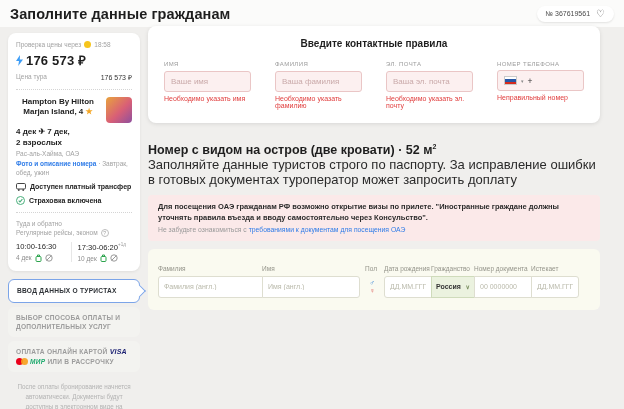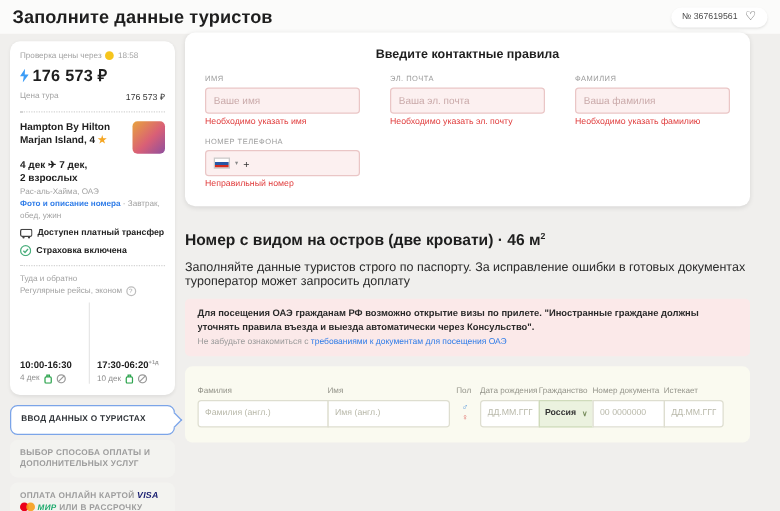--- a/index.html
+++ b/index.html
@@ -19,39 +19,39 @@
   .sidebar { position:absolute; left:8px; top:33px; width:132px; }
   .price-card { background:#fff; border-radius:8px; padding:8px 8px 9px; box-shadow:0 1px 3px rgba(0,0,0,.07); }
   .tiny { font-size:6.5px; color:#a2a2a2; }
   .timer-row { display:flex; align-items:center; gap:3px; }
   .clock-dot { width:7px; height:7px; border-radius:50%; background:#f6c51d; display:inline-block; }
   .big-price { display:flex; align-items:center; gap:3px; margin-top:3px; }
   .big-price b { font-size:13px; letter-spacing:.2px; }
   .price-row { display:flex; justify-content:space-between; margin-top:4px; font-size:7px; }
   .price-row .val { color:#333; }
   .dotted { border-top:1px dotted #d4d4d4; margin:7px 0; }
-  .hotel-row { display:flex; justify-content:space-between; gap:6px; }
+  .hotel-row { display:flex; justify-content:space-between; gap:6px;text-align:center; }
   .hotel-name { font-size:8px; font-weight:700; line-height:1.3; }
   .star { color:#f5a623; }
   .thumb { width:26px; height:26px; border-radius:4px; flex:none; cursor:pointer;
     background:linear-gradient(135deg,#e8a33d,#d95f76 55%,#8e4f9e); }
   .dates-line { font-size:8px; font-weight:700; margin-top:4px; }
   .guests-line { font-size:8px; font-weight:700; margin-top:2px; }
   .loc-line { margin-top:3px; }
   .desc-line { margin-top:2px; font-size:6.5px; line-height:1.45; }
   .link { color:#2f7ce8; font-weight:700; cursor:pointer; text-decoration:none; }
   .muted { color:#a2a2a2; font-weight:400; }
   .perk { display:flex; align-items:center; gap:4px; margin-top:5px; font-size:7px; font-weight:700; color:#222; }
   .flight-type-row { display:flex; align-items:center; gap:3px; margin-top:2px; }
   .info-dot { width:8px; height:8px; border:1px solid #bdbdbd; border-radius:50%; font-size:5px;
     color:#9a9a9a; display:inline-flex; align-items:center; justify-content:center; cursor:pointer; }
   .flights { display:flex; margin-top:5px; }
   .flight-col { flex:1; }
   .flight-col + .flight-col { border-left:1px solid #e7e7e7; padding-left:6px; }
-  .ftime { font-size:7.6px; font-weight:700; white-space:nowrap;margin-top:45px; }
+  .ftime { font-size:7.6px; font-weight:400; white-space:nowrap; }
   .ftime sup { font-size:4.5px; color:#9a9a9a; }
   .fdate { display:flex; align-items:center; gap:3px; margin-top:3px; font-size:6.5px; color:#8d8d8d; }
   
   .steps { margin-top:8px; display:flex; flex-direction:column; gap:4px; }
   .step { border-radius:6px; padding:6px 8px; font-size:6.6px; font-weight:700; color:#9c9c9c;
     background:#f3f3f0; line-height:1.4; letter-spacing:.25px; cursor:pointer; }
   .step.active { background:#fff; color:#2e3237; border:1px solid #7ba4e8; position:relative; }
   .step.active::after { content:""; position:absolute; right:-4.5px; top:50%; width:8px; height:8px;
     background:#fff; border-top:1px solid #7ba4e8; border-right:1px solid #7ba4e8;
     transform:translateY(-50%) rotate(45deg); }
@@ -60,41 +60,41 @@
   .mc-logo i { position:absolute; top:0; width:7px; height:7px; border-radius:50%; }
   .mc-logo i:first-child { left:0; background:#eb001b; }
   .mc-logo i:last-child { left:5px; background:#f79e1b; opacity:.9; }
   .mir-logo { color:#1faa6e; font-style:italic; font-weight:800; font-size:6.5px; }
   .sidebar-note { margin-top:10px; font-size:6.3px; color:#b3b3b3; text-align:center; line-height:1.55; padding:0 4px; }
   
   .main { position:absolute; left:148px; top:26px; width:452px; }
   .buyer-heading { font-size:13px; font-weight:700; margin:2px 0 8px; }
   .contact-card { background:#fff; border-radius:8px; box-shadow:0 1px 4px rgba(0,0,0,.1); padding:12px 16px 14px; }
   .contact-title { text-align:center; font-size:10px; font-weight:700; margin-bottom:12px; }
-  .fields-grid { display:grid; grid-template-columns:1fr 1fr 1fr; column-gap:24px; row-gap:10px; }
+  .fields-grid { display:grid; grid-template-columns:1fr 1fr 1fr 1fr; column-gap:24px; row-gap:10px; }
   .f-label { display:block; font-size:6px; color:#9b9b9b; letter-spacing:.4px; margin-bottom:3px; }
   .f-input { width:100%; height:21px; background:#fcf0f0; border:1px solid #eac6c6; border-radius:3px;
     font-size:8px; padding:0 6px; color:#333; font-family:inherit; outline:none; }
   .f-input::placeholder { color:#c9a9a9; }
   .f-error { font-size:7px; color:#e03c3c; margin-top:3px; }
   .phone-box { height:21px; background:#fcf0f0; border:1px solid #eac6c6; border-radius:3px;
     display:flex; align-items:center; gap:4px; padding:0 6px; cursor:pointer; }
   .flag-ru { width:13px; height:9px; border:0.5px solid #c9c9c9;
     background:linear-gradient(to bottom,#fff 33%,#2757a5 33% 66%,#d52b1e 66%); }
   .caret { font-size:5px; color:#8a8a8a; }
   .plus { font-size:8.5px; color:#333; }
   .submit-btn { margin-top:13px; width:100%; height:20px; background:#ffdd00; border:none;
     border-bottom:2px solid #e4c400; border-radius:3px; font-size:8.5px; font-weight:700;
     color:#1c1c1c; font-family:inherit; cursor:pointer; }
   .room-heading { margin-top:20px; font-size:12.5px; font-weight:700; }
   .room-heading sup { font-size:7px; }
   .room-sub { margin-top:5px; font-size:7.5px; }
   .room-sub b { color:#1e1e1e; }
   .room-sub .muted { font-size:7.5px; }
-  .room-note { margin-top:10px; font-size:10px; color:#2a2a2a; }
+  .room-note { margin-top:0; font-size:13px; color:#2a2a2a; }
   .visa-box { margin-top:8px; background:#fbe9e9; border-radius:4px; padding:6px 10px; line-height:1.5; }
   .visa-bold { font-size:7.5px; font-weight:700; color:#2a2a2a; }
   .visa-sub { font-size:6.8px; color:#9a9a9a; margin-top:1px; }
   .visa-sub .link { font-weight:400; }
   .tourist-card { margin-top:8px; background:#fafaf0; border-radius:6px; padding:7px 10px 12px; }
   .tourist-head { display:flex; align-items:center; gap:8px; }
   .badge { border:1.5px solid #f2cb00; border-radius:9px; padding:1px 7px; font-size:7px;
     font-weight:700; background:#fffef8; white-space:nowrap; }
   .tourist-type { font-size:9.5px; }
   .cols-row { display:flex; font-size:6.5px; color:#94948a; margin-top:9px; }
@@ -111,21 +111,21 @@
   .gender .m { color:#4a90d9; font-size:7px; } .gender .f { color:#d9534f; font-size:7px; }
   .citizenship { background:#ebf2df; border:1px solid #cfdbbb; display:flex; align-items:center;
     justify-content:space-between; padding:0 4px; font-size:7px; font-weight:700; color:#333; cursor:pointer; }
   .citizenship .caret { color:#7a8f5f; font-size:6px; }
   svg { display:block; }
 </style>
 </head>
 <body>
 
 <div class="header">
-  <div class="page-title">Заполните данные туристов</div>
+  <div class="page-title">Заполните данные гражданам</div>
   <div class="order-pill">
     <span>№ 367619561</span>
     <span class="heart">♡</span>
   </div>
 </div>
 
 <div class="sidebar">
   <div class="price-card">
     <div class="timer-row">
       <span class="tiny">Проверка цены через</span>
@@ -228,48 +228,48 @@
 
   <div class="contact-card">
     <div class="contact-title">Введите контактные правила</div>
     <div class="fields-grid">
       <div class="field">
         <label class="f-label">ИМЯ</label>
         <input class="f-input" placeholder="Ваше имя" style="">
         <div class="f-error">Необходимо указать имя</div>
       </div>
       <div class="field">
+        <label class="f-label">ФАМИЛИЯ</label>
+        <input class="f-input" placeholder="Ваша фамилия" style="">
+        <div class="f-error">Необходимо указать фамилию</div>
+      </div>
+      <div class="field">
         <label class="f-label">ЭЛ. ПОЧТА</label>
         <input class="f-input" placeholder="Ваша эл. почта" style="">
         <div class="f-error">Необходимо указать эл. почту</div>
-      </div>
-      <div class="field">
-        <label class="f-label">ФАМИЛИЯ</label>
-        <input class="f-input" placeholder="Ваша фамилия" style="">
-        <div class="f-error">Необходимо указать фамилию</div>
       </div>
       <div class="field">
         <label class="f-label">НОМЕР ТЕЛЕФОНА</label>
         <div class="phone-box">
           <span class="flag-ru"></span>
           <span class="caret">▾</span>
           <span class="plus">+</span>
         </div>
         <div class="f-error">Неправильный номер</div>
       </div>
     </div>
   </div>
 
   <div class="room-heading">
-    <span>Номер с видом на остров (две кровати) · 46 м</span><sup>2</sup>
+    <span>Номер с видом на остров (две кровати) · 52 м</span><sup>2</sup>
   </div>
   <div class="room-note">Заполняйте данные туристов строго по паспорту. За исправление ошибки в готовых документах туроператор может запросить доплату</div>
 
   <div class="visa-box">
-    <div class="visa-bold">Для посещения ОАЭ гражданам РФ возможно открытие визы по прилете. "Иностранные граждане должны уточнять правила въезда и выезда автоматически через Консульство".</div>
+    <div class="visa-bold">Для посещения ОАЭ гражданам РФ возможно открытие визы по прилете. "Иностранные граждане должны уточнять правила въезда и вводу самостоятельно через Консульство".</div>
     <div class="visa-sub">
       <span>Не забудьте ознакомиться с </span><span class="link">требованиями к документам для посещения ОАЭ</span>
     </div>
   </div>
 
   <div class="tourist-card">
     <div class="cols-row">
       <span class="w-surname">Фамилия</span>
       <span class="w-name join">Имя</span>
       <span class="w-gender">Пол</span>

